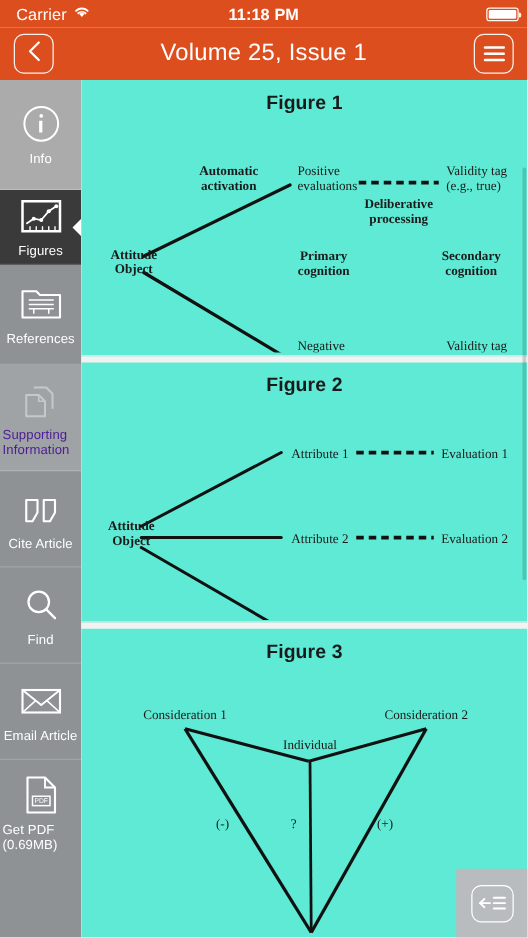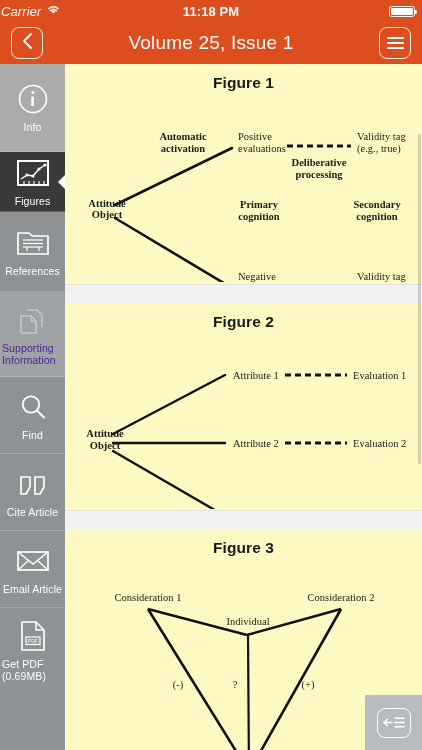--- a/index.html
+++ b/index.html
@@ -11,21 +11,21 @@
   }
   #app{position:relative;width:422px;height:750px;overflow:hidden;background:#e8e8e8;}
 
   
   .statusbar{
     position:absolute;left:0;top:0;width:422px;height:22px;
     background:#dc4e1e;color:#fff;
     display:flex;align-items:center;
     font-size:12.5px;
   }
-  .sb-left{position:absolute;left:1px;display:flex;align-items:center;gap:5px;font-style:italic;}
+  .sb-left{position:absolute;left:13px;display:flex;align-items:center;gap:5px;}
   .sb-carrier{font-size:13px;letter-spacing:.1px;}
   .wifi{display:inline-block;}
   .sb-center{position:absolute;left:0;width:422px;text-align:center;font-size:13px;font-weight:bold;letter-spacing:.1px;}
   .sb-right{position:absolute;right:7px;display:flex;align-items:center;}
   .battery{
     width:26px;height:11px;border:1.2px solid rgba(255,255,255,.95);
     border-radius:2.5px;position:relative;box-sizing:border-box;padding:1px;
   }
   .battery i{display:block;height:100%;width:100%;background:#fff;border-radius:1px;}
   .battery:after{
@@ -81,21 +81,21 @@
     width:0;height:0;border-top:8px solid transparent;border-bottom:8px solid transparent;
     border-right:8px solid #ffffff;
   }
 
   
   .content{
     position:absolute;left:65px;top:64px;width:357px;height:686px;
     background:#f2f2f2;overflow:hidden;
   }
   .card{
-    position:relative;background:#fef9c3;margin:0 0 18px 0;
+    position:relative;background:#5eead4;margin:0 0 5px 0;
     border-bottom:1px solid #e2e2e2;
   }
   .fig-title{
     text-align:center;font-size:15.5px;font-weight:bold;color:#1a1a1a;
     padding-top:10px;letter-spacing:.1px;
   }
   .figwrap{position:relative;}
   .figwrap svg{display:block;}
   .ftxt{font-family:"Liberation Serif",serif;fill:#1b1b1b;}
   .ftxt.b{font-weight:bold;}
@@ -215,36 +215,36 @@
           <path d="M3 11 h10 l5 5 v12 H3 z" fill="none" stroke="#c6c9cb" stroke-width="1.6" stroke-linejoin="round"></path>
           <path d="M9 5 h10 l5 5 v12" fill="none" stroke="#c6c9cb" stroke-width="1.6" stroke-linejoin="round"></path>
           <path d="M13 11 v5 h5" fill="none" stroke="#c6c9cb" stroke-width="1.3"></path>
         </svg>
       </span>
       <span class="side-label">Supporting Information</span>
     </div>
 
     <div class="side-item" style="height:77px">
       <span class="ic">
+        <svg width="32" height="26" viewBox="0 0 32 26">
+          <path d="M4 23 V6 h9 v10 l-4 7 z" fill="none" stroke="#fff" stroke-width="1.7" stroke-linejoin="round"></path>
+          <path d="M18 23 V6 h9 v10 l-4 7 z" fill="none" stroke="#fff" stroke-width="1.7" stroke-linejoin="round"></path>
+        </svg>
+      </span>
+      <span class="side-label">Cite Article</span>
+    </div>
+
+    <div class="side-item" style="height:77px">
+      <span class="ic">
         <svg width="30" height="30" viewBox="0 0 30 30">
           <circle cx="13" cy="12.5" r="8.2" fill="none" stroke="#fff" stroke-width="1.8"></circle>
           <line x1="19" y1="18.5" x2="26" y2="25.5" stroke="#fff" stroke-width="1.9" stroke-linecap="round"></line>
         </svg>
       </span>
       <span class="side-label">Find</span>
-    </div>
-
-    <div class="side-item" style="height:77px">
-      <span class="ic">
-        <svg width="32" height="26" viewBox="0 0 32 26">
-          <path d="M4 23 V6 h9 v10 l-4 7 z" fill="none" stroke="#fff" stroke-width="1.7" stroke-linejoin="round"></path>
-          <path d="M18 23 V6 h9 v10 l-4 7 z" fill="none" stroke="#fff" stroke-width="1.7" stroke-linejoin="round"></path>
-        </svg>
-      </span>
-      <span class="side-label">Cite Article</span>
     </div>
 
     <div class="side-item" style="height:77px">
       <span class="ic">
         <svg width="34" height="24" viewBox="0 0 34 24">
           <rect x="2" y="3" width="30" height="18" fill="none" stroke="#fff" stroke-width="1.7"></rect>
           <polyline points="2,3 17,15 32,3" fill="none" stroke="#fff" stroke-width="1.5"></polyline>
           <line x1="2" y1="21" x2="12.5" y2="11.5" stroke="#fff" stroke-width="1.3"></line>
           <line x1="32" y1="21" x2="21.5" y2="11.5" stroke="#fff" stroke-width="1.3"></line>
         </svg>

